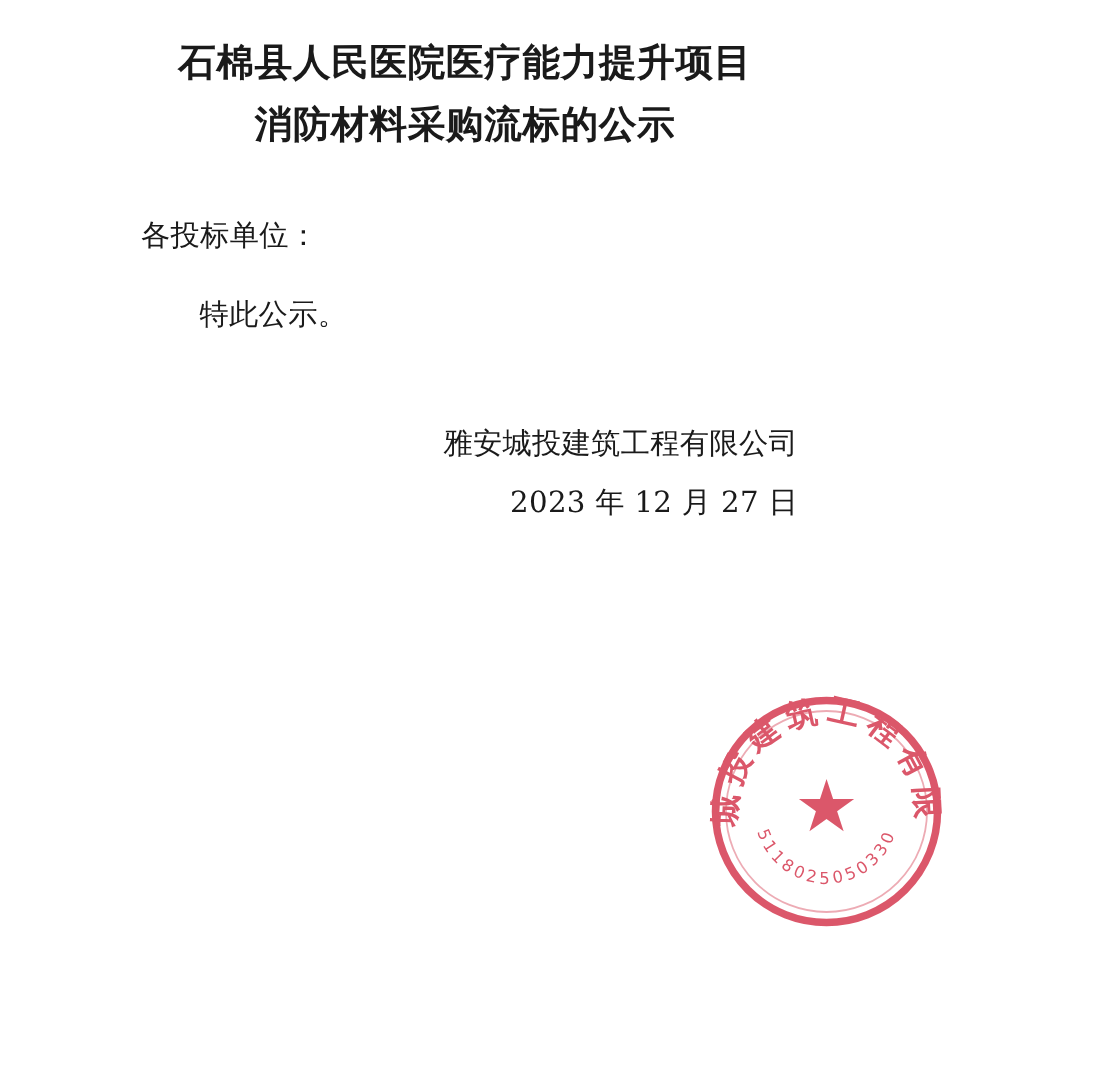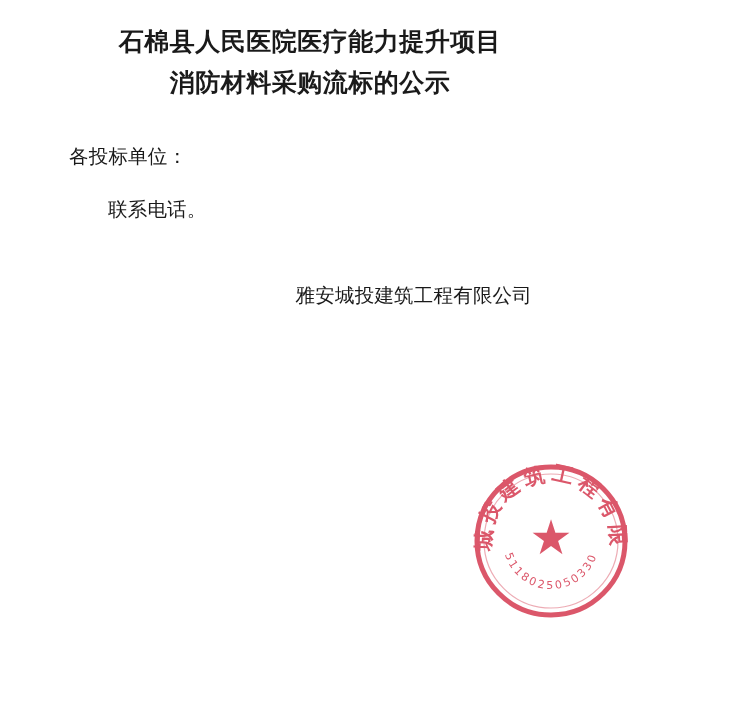--- a/index.html
+++ b/index.html
@@ -26,21 +26,21 @@
     margin: 0;
     padding: 22px 110px 0 110px;
     font-size: 25px;
     font-weight: bold;
     line-height: 1.62;
     text-align: center;
     letter-spacing: 0.5px;
     font-family: "DejaVu Serif", "Liberation Serif", serif;
   }
   .body-block {
-    padding: 0 92px 0 69px;
+    padding: 0 92px 0 94px;
     margin-top: 34px;
   }
   .para {
     font-size: 19.5px;
     line-height: 2.08;
     margin: 0 0 2px 0;
     text-align: justify;
     text-justify: inter-ideograph;
     letter-spacing: 0.2px;
   }
@@ -80,25 +80,26 @@
 <body>
 
 <div class="page">
 
   <h1 class="doc-title">石棉县人民医院医疗能力提升项目消防材料采购流标的公示</h1>
 
   <div class="body-block">
     <p class="para salutation">各投标单位：</p>
     <div class="gap-sm"></div>
     <div class="gap-sm"></div>
-    <p class="para indent">联系电话。</p>
+    <p class="para indent">特此公示。</p>
   </div>
 
   <div class="signature">
     <span class="sig-line">雅安城投建筑工程有限公司</span>
+    <span class="sig-line">2023 年 12 月 27 日</span>
   </div>
 
   <div class="seal">
     <svg width="162" height="162" viewBox="0 0 162 162" xmlns="http://www.w3.org/2000/svg">
       <defs>
         <path id="sealArcTop" d="M 21,81 A 60,60 0 0 1 141,81"></path>
         <path id="sealArcBottom" d="M 33,81 A 48,48 0 0 0 129,81"></path>
       </defs>
       <circle cx="81" cy="81" r="74" fill="none" stroke="#d4334a" stroke-width="5"></circle>
       <circle cx="81" cy="81" r="67" fill="none" stroke="#d4334a" stroke-width="1.2" opacity="0.5"></circle>

